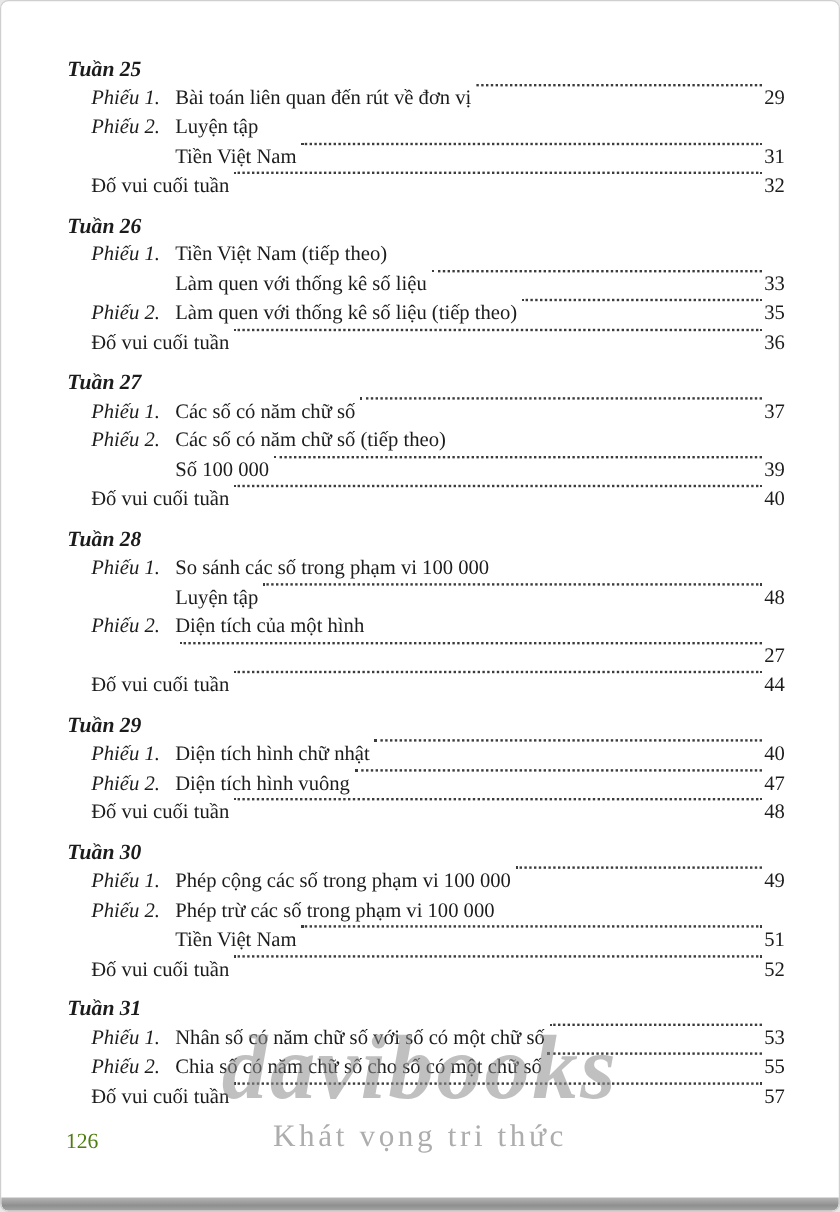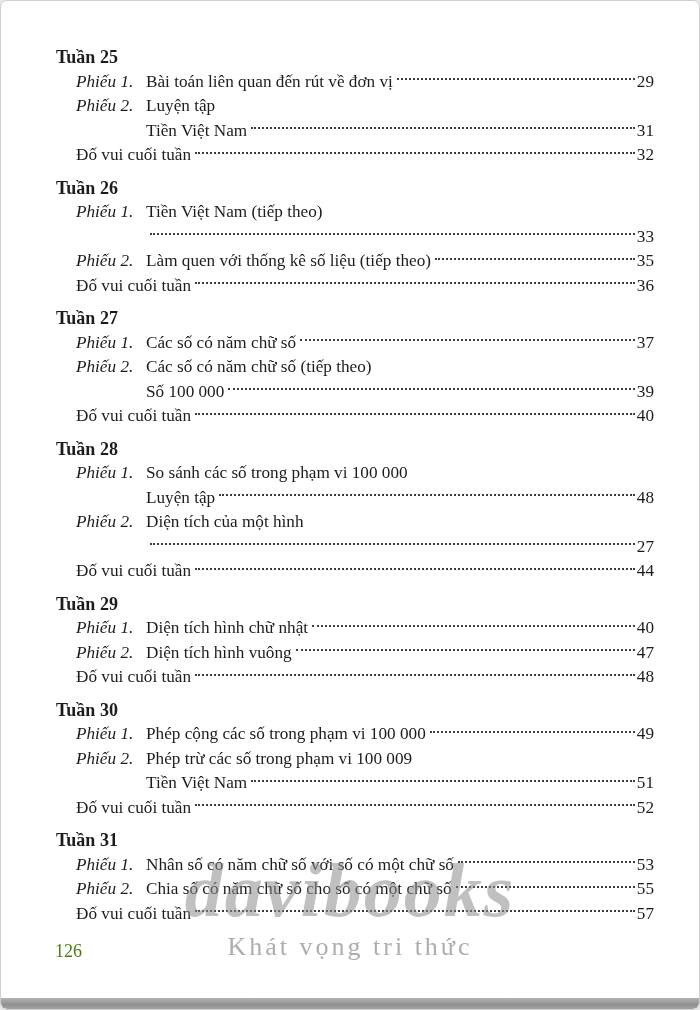--- a/index.html
+++ b/index.html
@@ -24,24 +24,25 @@
     font-size: 17.2px;
     line-height: 24.5px;
   }
   .toc-section { margin-top: 8px; }
   .toc-section:first-child { margin-top: 0; }
   .section-title {
     font-size: 18px;
     font-weight: bold;
     margin: 0;
     line-height: 24.5px;
+    font-style: italic;
   }
   .toc-row {
     display: flex;
-    align-items: center;
+    align-items: flex-start;
     padding-left: 20px;
     white-space: nowrap;
   }
   .row-label {
     flex: 0 0 70px;
     font-style: italic;
   }
   .row-text { flex: 0 0 auto; }
   .leader {
     flex: 1 1 auto;
@@ -138,20 +139,21 @@
     <h2 class="section-title">Tuần 26</h2>
     <div class="rows">
   <div class="toc-row">
     <span class="row-label">Phiếu 1.</span>
     <span class="row-text">Tiền Việt Nam (tiếp theo)</span>
 
   </div>
 
   <div class="toc-row">
     <span class="row-label"></span>
+    <span class="row-text">Làm quen với thống kê số liệu</span>
     <span class="leader"></span>
     <span class="row-page">33</span>
   </div>
 
   <div class="toc-row">
     <span class="row-label">Phiếu 2.</span>
     <span class="row-text">Làm quen với thống kê số liệu (tiếp theo)</span>
     <span class="leader"></span>
     <span class="row-page">35</span>
   </div>
@@ -265,21 +267,21 @@
     <div class="rows">
   <div class="toc-row">
     <span class="row-label">Phiếu 1.</span>
     <span class="row-text">Phép cộng các số trong phạm vi 100 000</span>
     <span class="leader"></span>
     <span class="row-page">49</span>
   </div>
 
   <div class="toc-row">
     <span class="row-label">Phiếu 2.</span>
-    <span class="row-text">Phép trừ các số trong phạm vi 100 009</span>
+    <span class="row-text">Phép trừ các số trong phạm vi 100 000</span>
 
   </div>
 
   <div class="toc-row">
     <span class="row-label"></span>
     <span class="row-text">Tiền Việt Nam</span>
     <span class="leader"></span>
     <span class="row-page">51</span>
   </div>
 

